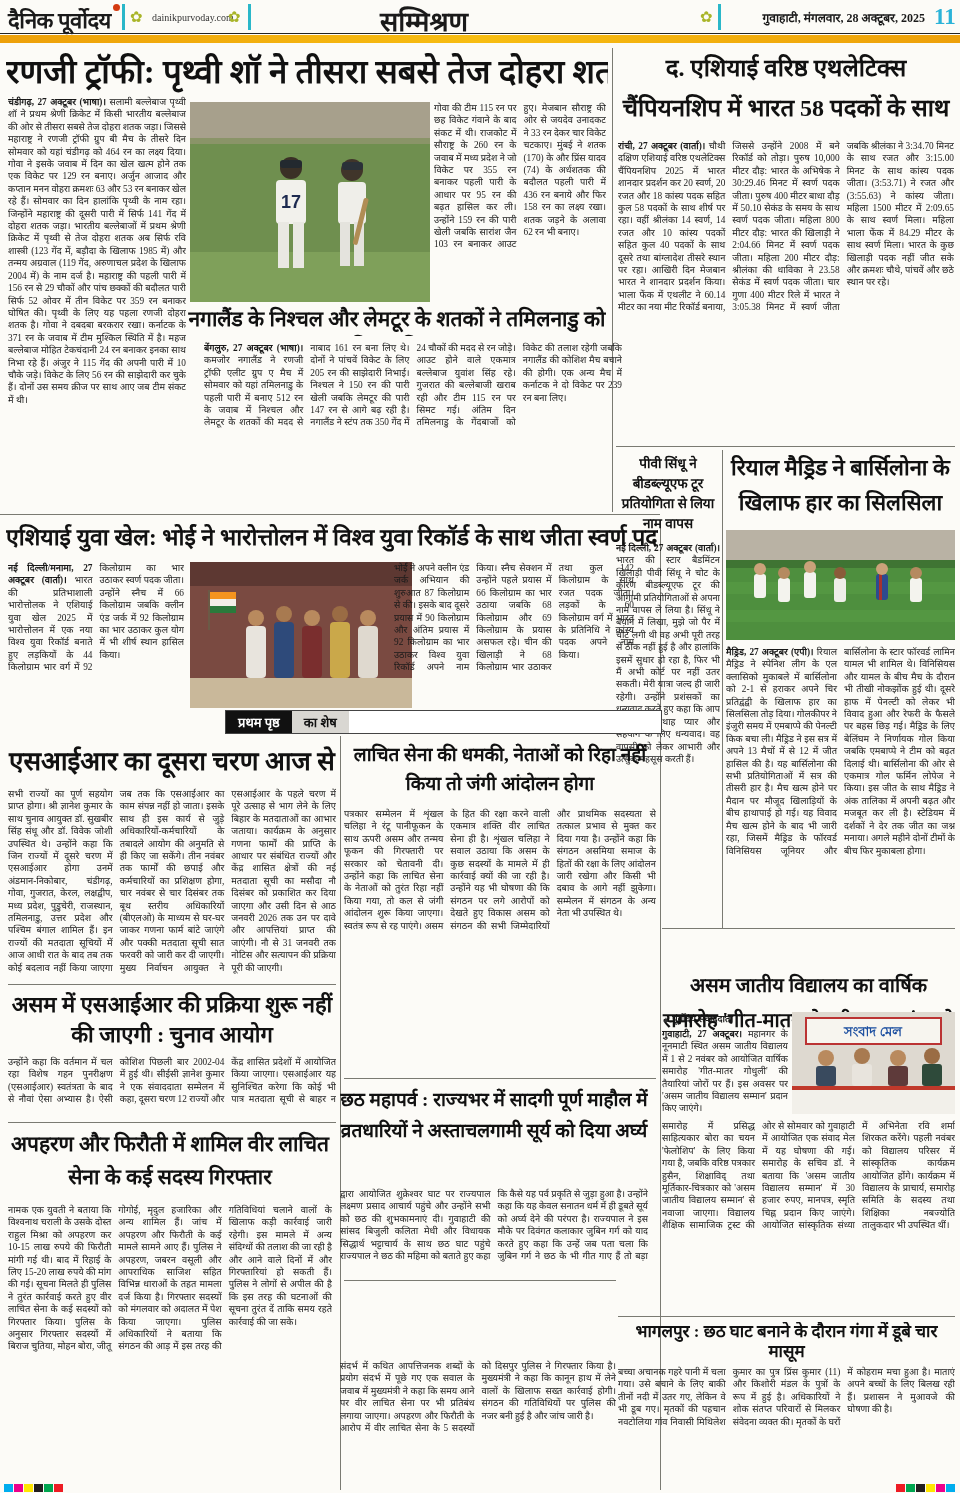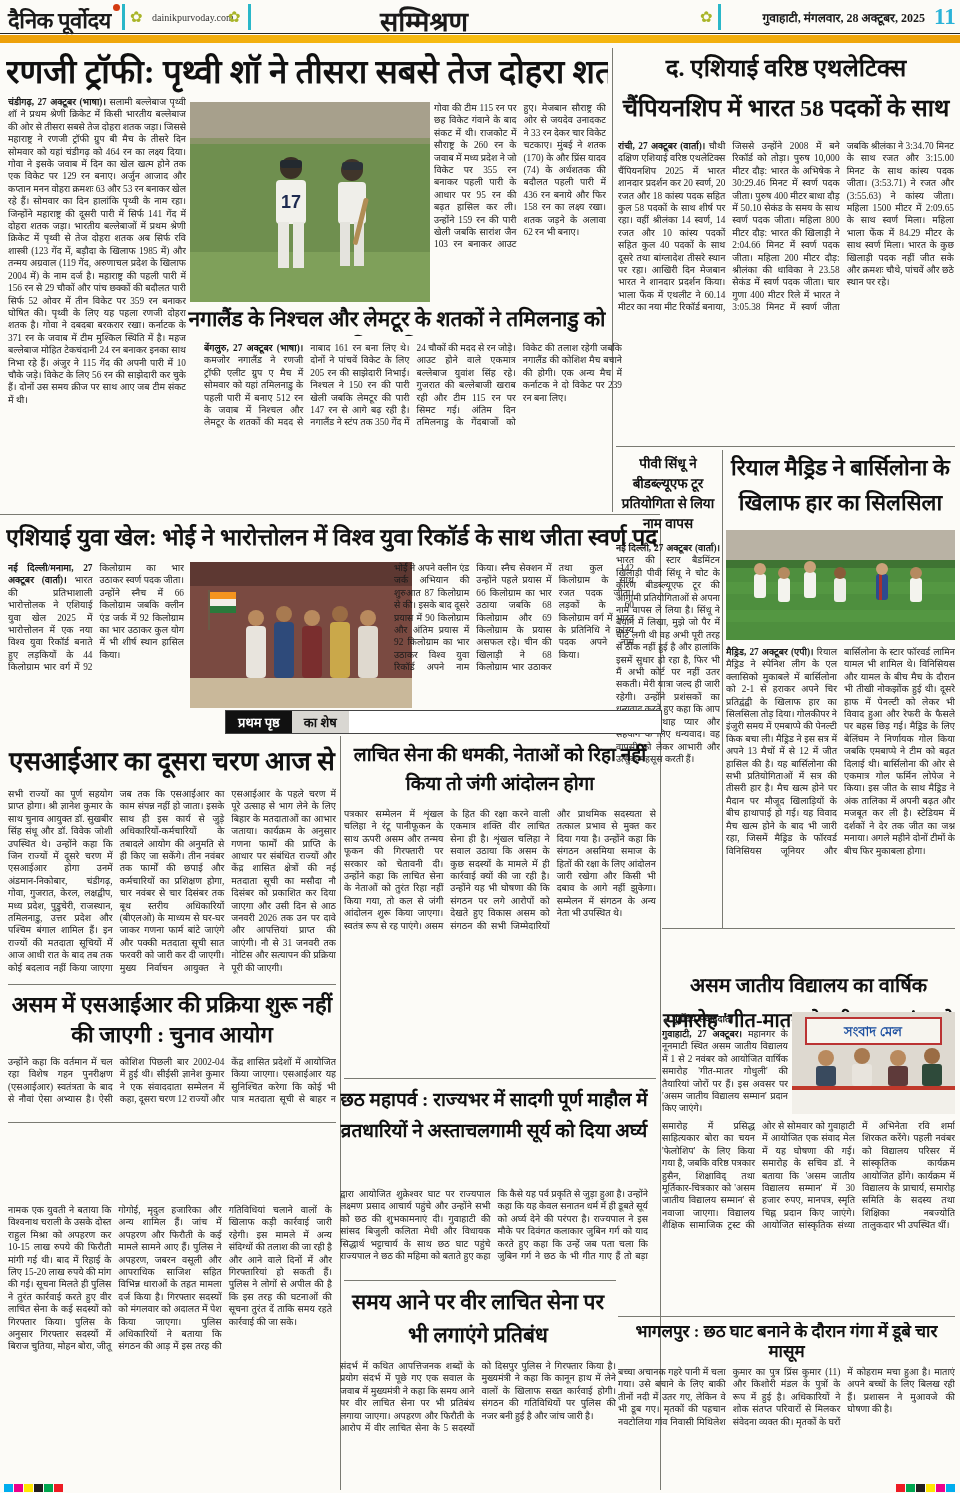--- a/index.html
+++ b/index.html
@@ -189,30 +189,30 @@
   <div class="abs hl hl-c" style="left:344px;top:740px;width:312px;height:62px;font-size:19px;line-height:29px;">लाचित सेना की धमकी, नेताओं को रिहा नहीं किया तो जंगी आंदोलन होगा</div>
   <div class="abs" style="left:344px;top:808px;width:312px;height:266px;">
     <div class="body cols3"><span>पत्रकार सम्मेलन में शृंखल चलिहा ने रंटू पानीफूकन के साथ ऊपरी असम और तन्मय फूकन की गिरफ्तारी पर सरकार को चेतावनी दी। उन्होंने कहा कि लाचित सेना के नेताओं को तुरंत रिहा नहीं किया गया, तो कल से जंगी आंदोलन शुरू किया जाएगा। स्वतंत्र रूप से रह पाएंगे। असम के हित की रक्षा करने वाली एकमात्र शक्ति वीर लाचित सेना ही है। शृंखल चलिहा ने सवाल उठाया कि असम के कुछ सदस्यों के मामले में ही कार्रवाई क्यों की जा रही है। उन्होंने यह भी घोषणा की कि संगठन पर लगे आरोपों को देखते हुए विकास असम को संगठन की सभी जिम्मेदारियों और प्राथमिक सदस्यता से तत्काल प्रभाव से मुक्त कर दिया गया है। उन्होंने कहा कि संगठन असमिया समाज के हितों की रक्षा के लिए आंदोलन जारी रखेगा और किसी भी दबाव के आगे नहीं झुकेगा। सम्मेलन में संगठन के अन्य नेता भी उपस्थित थे।</span></div>
   </div>
 
   <div class="abs hl hl-c" style="left:8px;top:990px;width:328px;height:62px;font-size:22px;line-height:30px;">असम में एसआईआर की प्रक्रिया शुरू नहीं की जाएगी : चुनाव आयोग</div>
   <div class="abs" style="left:8px;top:1056px;width:328px;height:62px;">
     <div class="body cols3"><span>उन्होंने कहा कि वर्तमान में चल रहा विशेष गहन पुनरीक्षण (एसआईआर) स्वतंत्रता के बाद से नौवां ऐसा अभ्यास है। ऐसी कोशिश पिछली बार 2002-04 में हुई थी। सीईसी ज्ञानेश कुमार ने एक संवाददाता सम्मेलन में कहा, दूसरा चरण 12 राज्यों और केंद्र शासित प्रदेशों में आयोजित किया जाएगा। एसआईआर यह सुनिश्चित करेगा कि कोई भी पात्र मतदाता सूची से बाहर न रहे। चुनाव आयोग एसआईआर कराने की रूपरेखा तय करने के लिए राज्य के मुख्य निर्वाचन अधिकारियों (सीईओ) के साथ दो बैठकें कर चुका है। कई सीईओ ने अपनी तैयारियों की जानकारी साझा की है।</span></div>
   </div>
 
+  <div class="abs hl hl-c" style="left:8px;top:1128px;width:324px;height:70px;font-size:21px;line-height:33px;">अपहरण और फिरौती में शामिल वीर लाचित सेना के कई सदस्य गिरफ्तार</div>
   <div class="abs" style="left:8px;top:1204px;width:324px;height:282px;">
     <div class="body cols3"><span>नामक एक युवती ने बताया कि विश्वनाथ चराली के उसके दोस्त राहुल मिश्रा को अपहरण कर 10-15 लाख रुपये की फिरौती मांगी गई थी। बाद में रिहाई के लिए 15-20 लाख रुपये की मांग की गई। सूचना मिलते ही पुलिस ने तुरंत कार्रवाई करते हुए वीर लाचित सेना के कई सदस्यों को गिरफ्तार किया। पुलिस के अनुसार गिरफ्तार सदस्यों में बिराज चुतिया, मोहन बोरा, जीतू गोगोई, मृदुल हजारिका और अन्य शामिल हैं। जांच में अपहरण और फिरौती के कई मामले सामने आए हैं। पुलिस ने अपहरण, जबरन वसूली और आपराधिक साजिश सहित विभिन्न धाराओं के तहत मामला दर्ज किया है। गिरफ्तार सदस्यों को मंगलवार को अदालत में पेश किया जाएगा। पुलिस अधिकारियों ने बताया कि संगठन की आड़ में इस तरह की गतिविधियां चलाने वालों के खिलाफ कड़ी कार्रवाई जारी रहेगी। इस मामले में अन्य संदिग्धों की तलाश की जा रही है और आने वाले दिनों में और गिरफ्तारियां हो सकती हैं। पुलिस ने लोगों से अपील की है कि इस तरह की घटनाओं की सूचना तुरंत दें ताकि समय रहते कार्रवाई की जा सके।</span></div>
   </div>
 
   <div class="abs hl hl-c" style="left:340px;top:1084px;width:308px;height:98px;font-size:19px;line-height:31px;">छठ महापर्व : राज्यभर में सादगी पूर्ण माहौल में व्रतधारियों ने अस्ताचलगामी सूर्य को दिया अर्घ्य</div>
   <div class="abs" style="left:340px;top:1188px;width:308px;height:86px;">
     <div class="body cols2"><span>द्वारा आयोजित शुक्रेश्वर घाट पर राज्यपाल लक्ष्मण प्रसाद आचार्य पहुंचे और उन्होंने सभी को छठ की शुभकामनाएं दी। गुवाहाटी की सांसद बिजुली कलिता मेधी और विधायक सिद्धार्थ भट्टाचार्य के साथ छठ घाट पहुंचे राज्यपाल ने छठ की महिमा को बताते हुए कहा कि कैसे यह पर्व प्रकृति से जुड़ा हुआ है। उन्होंने कहा कि यह केवल सनातन धर्म में ही डूबते सूर्य को अर्घ्य देने की परंपरा है। राज्यपाल ने इस मौके पर दिवंगत कलाकार जुबिन गर्ग को याद करते हुए कहा कि उन्हें जब पता चला कि जुबिन गर्ग ने छठ के भी गीत गाए हैं तो बड़ा आश्चर्य हुआ। उन्होंने कहा कि जुबिन समाज को जोड़ने वाले एक महान कलाकार थे।</span></div>
   </div>
 
-  <div class="abs hl hl-c" style="left:340px;top:1286px;width:276px;height:68px;font-size:21px;line-height:33px;">समय आने पर वीर लाचित सेना पर भी लगाएंगे प्रतिबंध</div>
   <div class="abs" style="left:340px;top:1360px;width:276px;height:124px;">
     <div class="body cols2"><span>संदर्भ में कथित आपत्तिजनक शब्दों के प्रयोग संदर्भ में पूछे गए एक सवाल के जवाब में मुख्यमंत्री ने कहा कि समय आने पर वीर लाचित सेना पर भी प्रतिबंध लगाया जाएगा। अपहरण और फिरौती के आरोप में वीर लाचित सेना के 5 सदस्यों को दिसपुर पुलिस ने गिरफ्तार किया है। मुख्यमंत्री ने कहा कि कानून हाथ में लेने वालों के खिलाफ सख्त कार्रवाई होगी। संगठन की गतिविधियों पर पुलिस की नजर बनी हुई है और जांच जारी है।</span></div>
   </div>
 
   <div class="abs hl hl-c" style="left:662px;top:934px;width:293px;height:74px;font-size:20px;line-height:35px;margin-top:34px;">असम जातीय विद्यालय का वार्षिक समारोह 'गीत-मातर गोधुली' एक नवंबर से</div>
   <div class="abs byline" style="left:662px;top:1012px;width:130px;"><span class="tri">▲</span> <span>पूर्वोदय संवाददाता</span></div>
   <div class="abs" style="left:662px;top:1028px;width:126px;height:86px;">
     <div class="body"><span class="dl">गुवाहाटी, 27 अक्टूबर।</span> <span>महानगर के नूनमाटी स्थित असम जातीय विद्यालय में 1 से 2 नवंबर को आयोजित वार्षिक समारोह 'गीत-मातर गोधुली' की तैयारियां जोरों पर हैं। इस अवसर पर 'असम जातीय विद्यालय सम्मान' प्रदान किए जाएंगे।</span></div>
   </div>
   <svg class="abs photo" style="left:792px;top:1012px;" width="163" height="102" viewBox="0 0 163 102">

